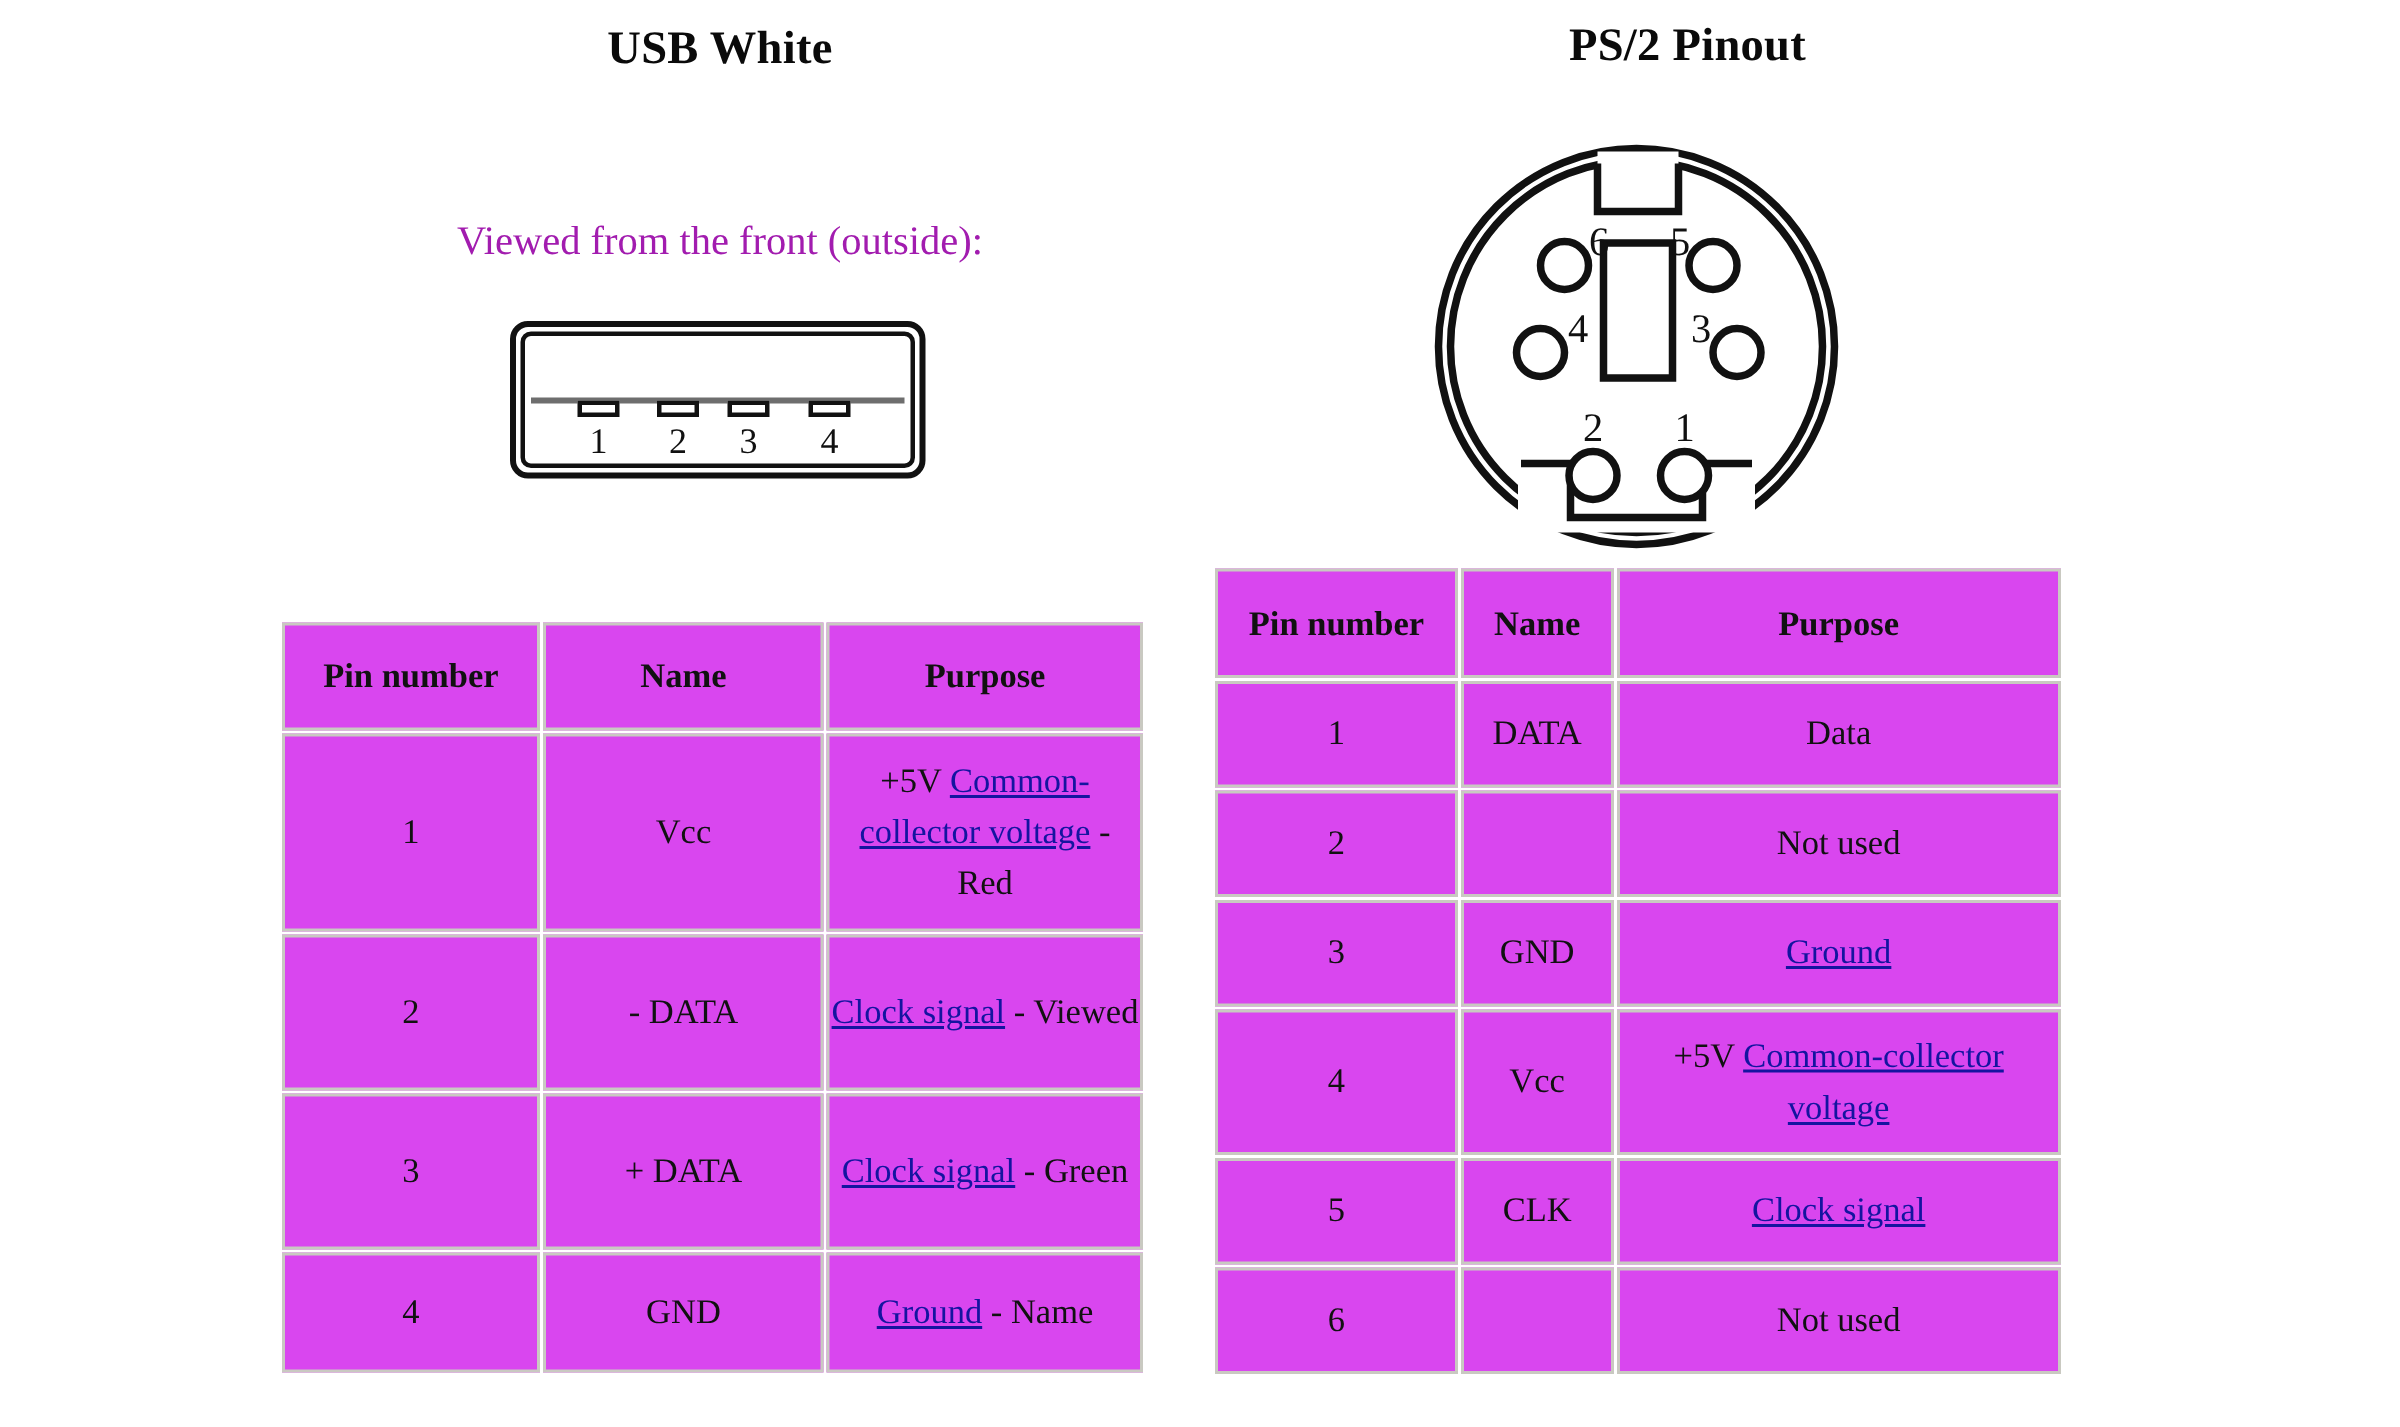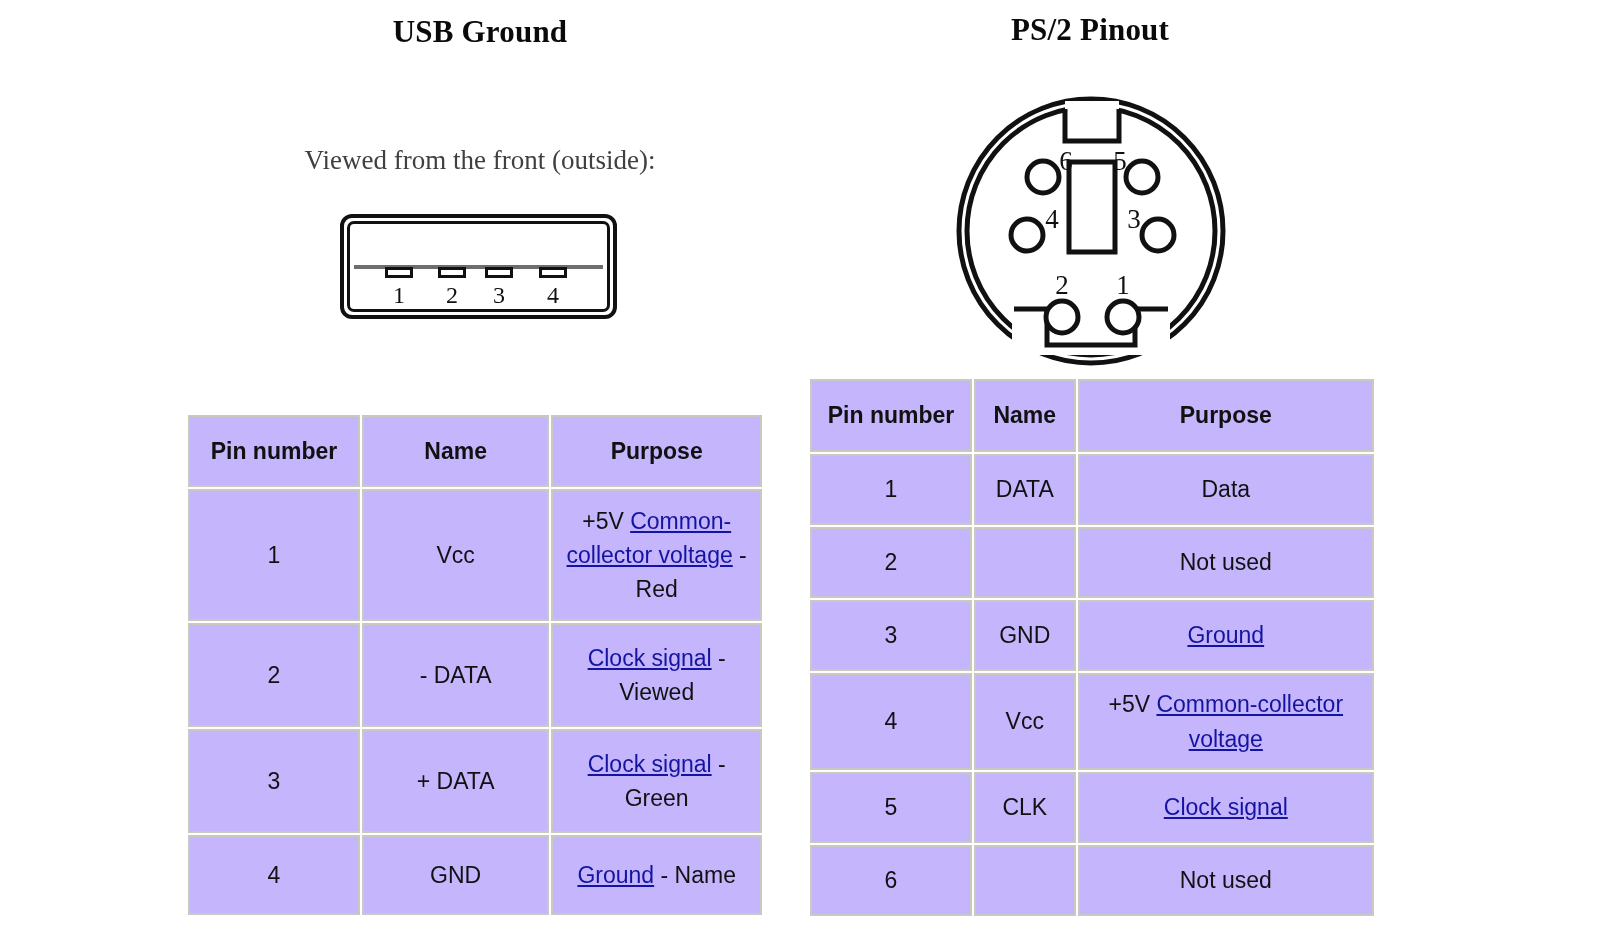--- a/index.html
+++ b/index.html
@@ -19,28 +19,28 @@
     position: absolute;
     font-family: "Liberation Serif", serif;
     font-weight: bold;
     font-size: 31px;
     color: #0a0a0a;
     text-align: center;
     letter-spacing: 0.2px;
     white-space: nowrap;
   }
   #usb-title  { left: 200px; top: 14px; width: 560px; }
-  #ps2-title  { left: 810px; top: 12px; width: 560px; }
+  #ps2-title  { left: 845px; top: 12px; width: 560px; }
 
   .view-note {
     position: absolute;
     left: 200px; top: 145px; width: 560px;
     font-family: "Liberation Serif", serif;
     font-size: 27px;
-    color: #404040;
+    color: #a21caf;
     text-align: center;
     white-space: nowrap;
   }
 
   
   #usb-connector {
     position: absolute;
     left: 340px; top: 214px;
     width: 277px; height: 105px;
   }
@@ -93,25 +93,25 @@
 
   
   table.pinout {
     position: absolute;
     border-collapse: separate;
     border-spacing: 2px;
     background: transparent;
   }
   table.pinout td, table.pinout th {
     border: 2px solid #c9c9c1;
-    background: #c4b5fd;
+    background: #d946ef;
     text-align: center;
     vertical-align: middle;
     color: #111;
-    font-family: Liberation Sans, sans-serif;
+    font-family: Liberation Serif, serif;
   }
   table.pinout th {
     font-weight: bold;
     font-size: 23px;
   }
   table.pinout td {
     font-weight: normal;
     font-size: 23px;
     line-height: 1.48;
   }
@@ -137,21 +137,21 @@
   #ps2-table .c-purpose { width: 299px; }
   #ps2-table thead th { height: 73px; }
   #ps2-table tbody tr td { height: 71px; }
   #ps2-table tbody tr.r-tall td { height: 97px; }
 </style>
 </head>
 <body>
 
 <div>
 
-  <div class="panel-title" id="usb-title">USB Ground</div>
+  <div class="panel-title" id="usb-title">USB White</div>
 
   <div class="view-note">Viewed from the front (outside):</div>
 
   <div id="usb-connector">
     <div class="shell-outer"></div>
     <div class="shell-inner"></div>
     <div class="contact-bar"></div>
 
     <div class="pin p1"></div>
     <div class="pin p2"></div>

